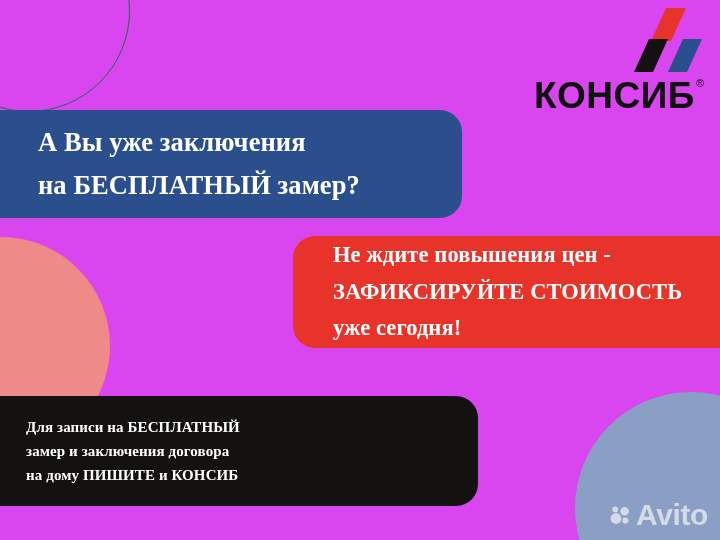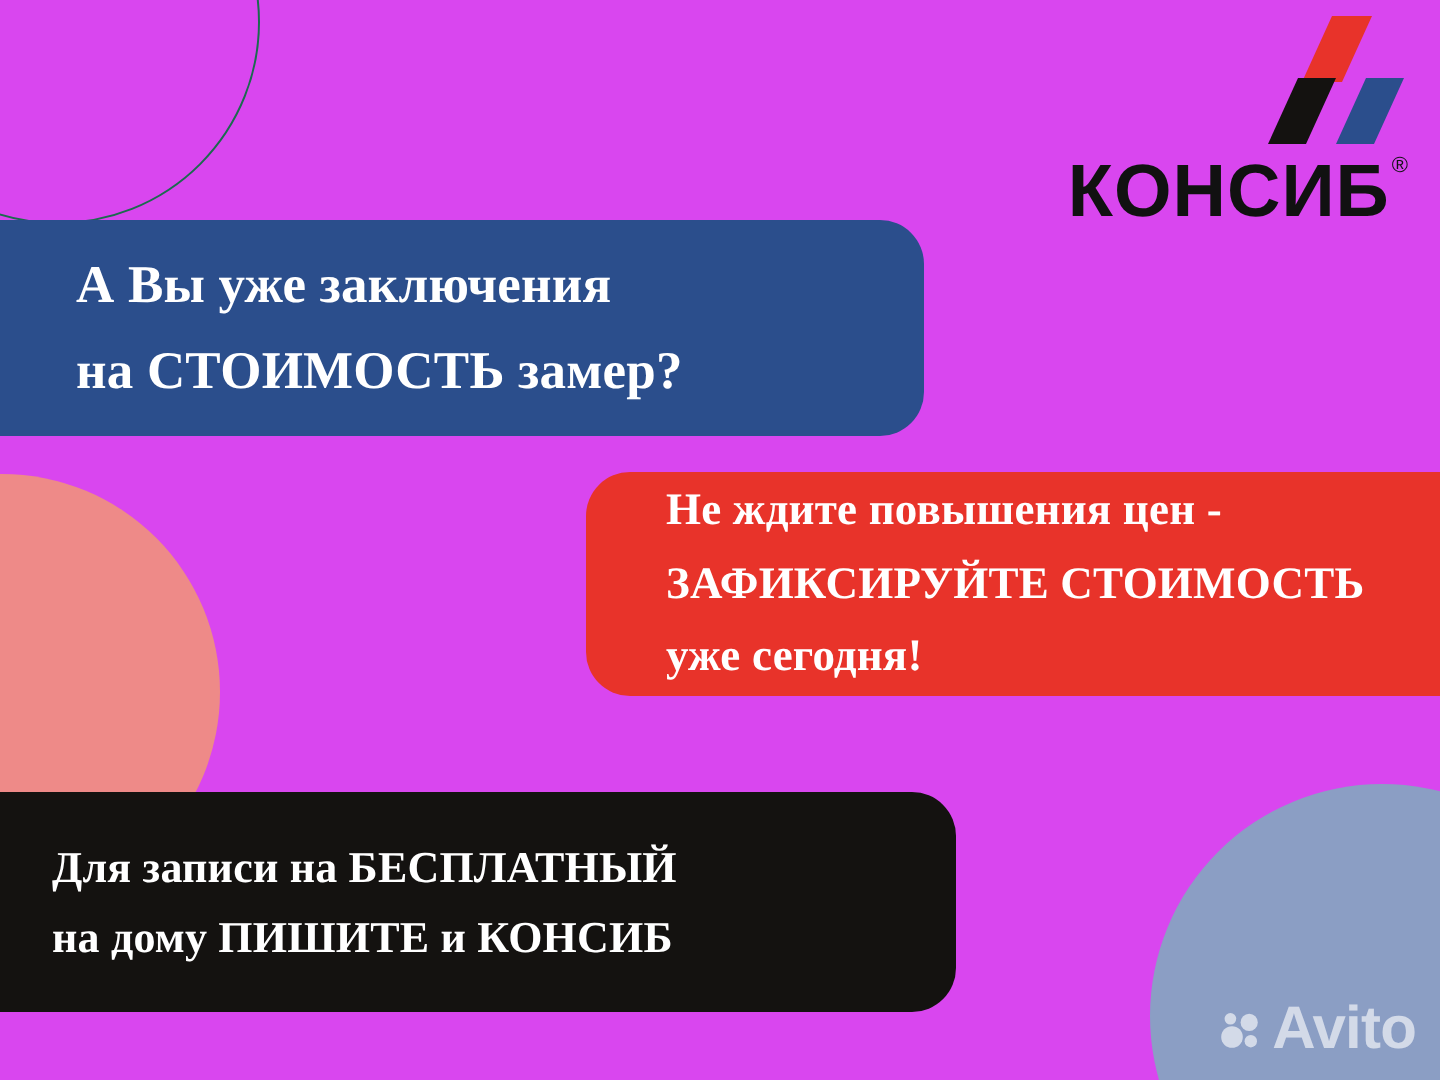--- a/index.html
+++ b/index.html
@@ -130,21 +130,21 @@
   #banner-black {
     left: -26px;
     top: 396px;
     width: 504px;
     height: 110px;
     background: #141210;
     border-radius: 0 22px 22px 0;
     padding: 0 0 0 52px;
   }
   #banner-black .line {
-    font-size: 22px;
+    font-size: 15px;
     line-height: 1.6;
     letter-spacing: 0.1px;
   }
 
   
   #avito-watermark {
     position: absolute;
     right: 12px;
     bottom: 10px;
     display: flex;
@@ -178,31 +178,32 @@
       <polygon points="53,31 72,31 57,64 38,64" fill="#2b4e8c"></polygon>
     </svg>
     <div id="logo-wordmark-row">
       <span id="logo-wordmark">КОНСИБ</span>
       <span id="logo-reg">®</span>
     </div>
   </div>
 
   <div class="banner" id="banner-blue">
     <span class="line">А Вы уже заключения</span>
-    <span class="line">на СТОИМОСТЬ замер?</span>
+    <span class="line">на БЕСПЛАТНЫЙ замер?</span>
   </div>
 
   <div class="banner" id="banner-red">
     <span class="line">Не ждите повышения цен -</span>
     <span class="line">ЗАФИКСИРУЙТЕ СТОИМОСТЬ</span>
     <span class="line">уже сегодня!</span>
   </div>
 
   <div class="banner" id="banner-black">
     <span class="line">Для записи на БЕСПЛАТНЫЙ</span>
+    <span class="line">замер и заключения договора</span>
     <span class="line">на дому ПИШИТЕ и КОНСИБ</span>
   </div>
 
   <div id="avito-watermark">
     <svg id="avito-dots" viewBox="0 0 21 21">
       <circle cx="6" cy="13.5" r="5.4" fill="#ffffff"></circle>
       <circle cx="14.6" cy="6.2" r="4.3" fill="#ffffff"></circle>
       <circle cx="5.2" cy="4.4" r="2.9" fill="#ffffff"></circle>
       <circle cx="15.4" cy="15.6" r="3.1" fill="#ffffff"></circle>
     </svg>

